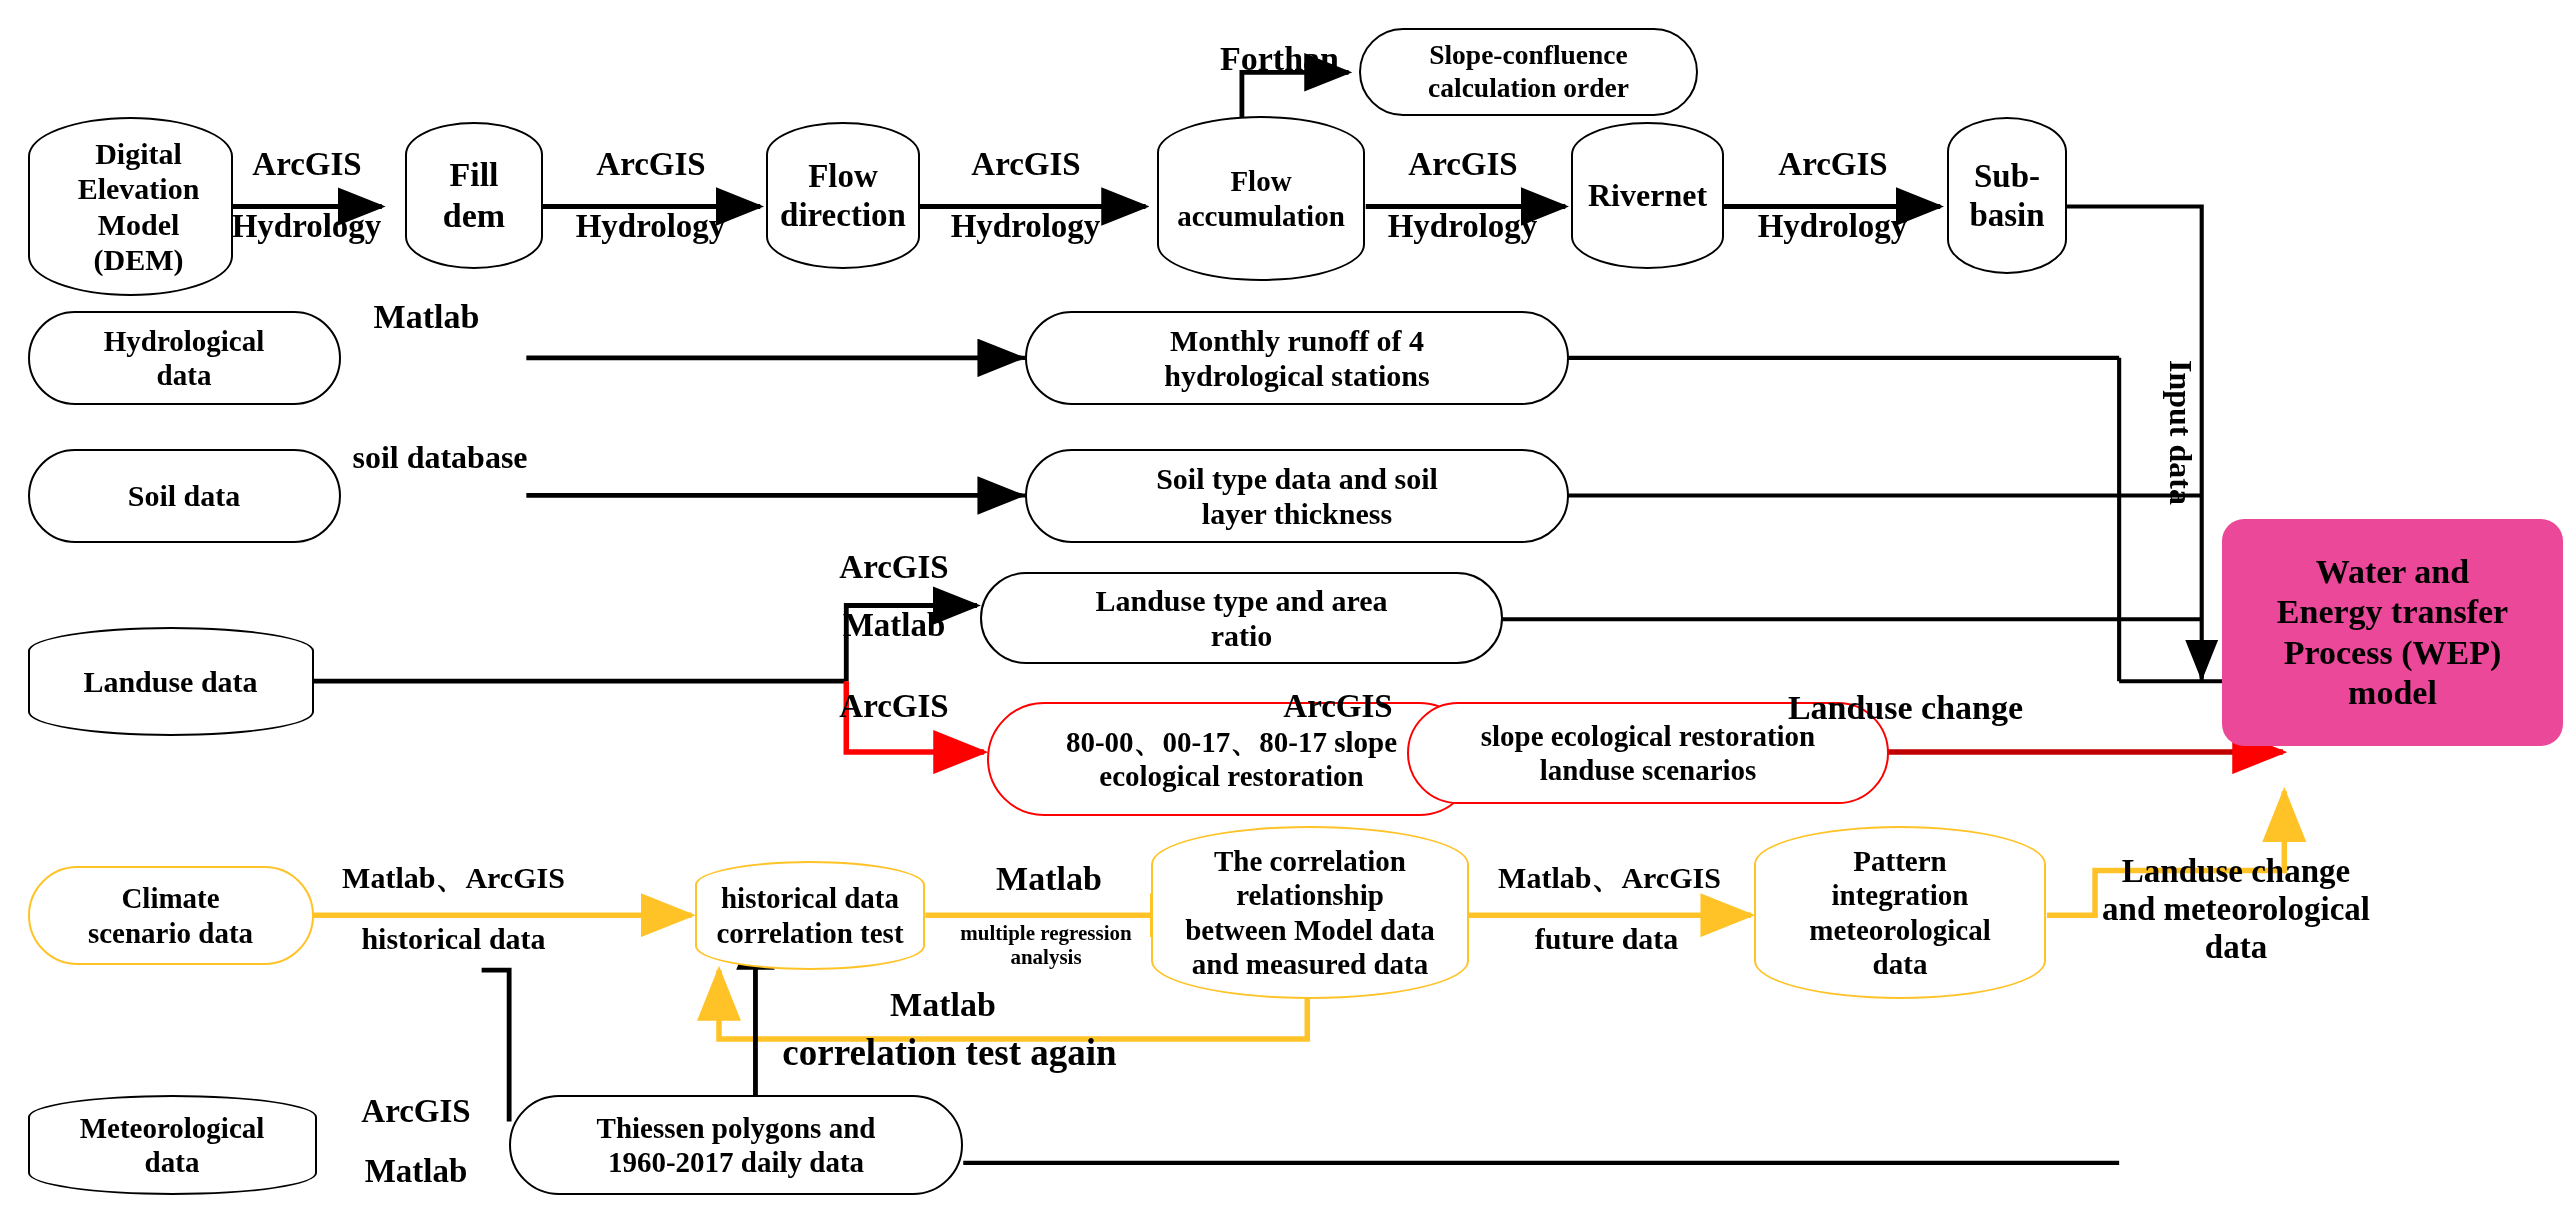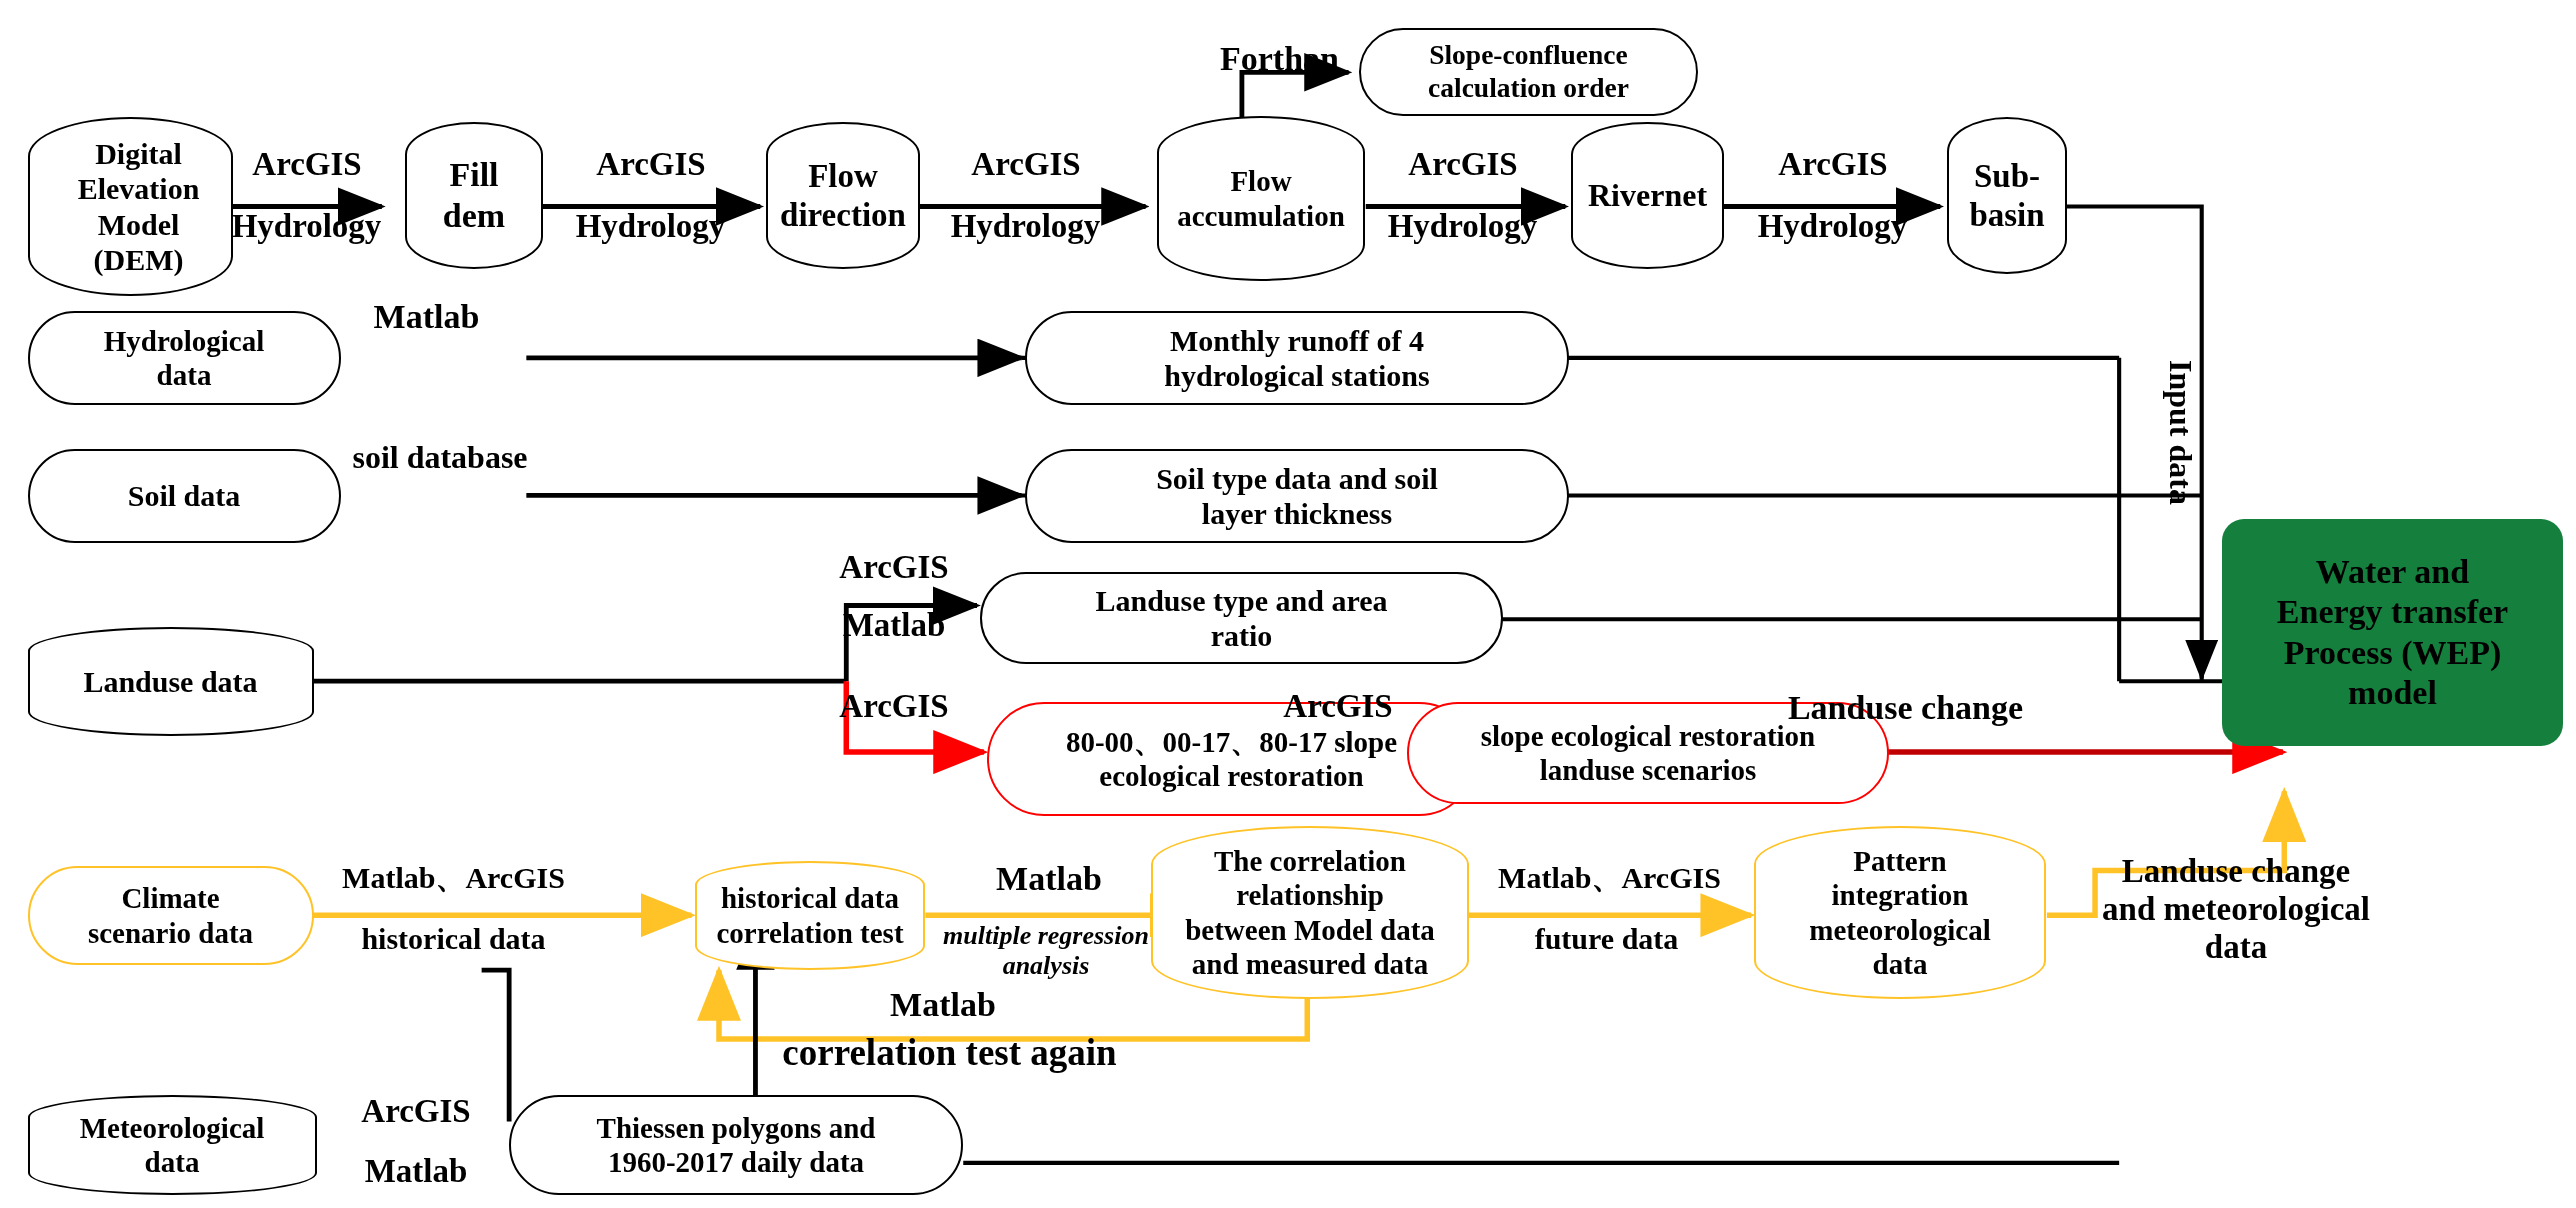--- a/index.html
+++ b/index.html
@@ -15,21 +15,21 @@
   .node.yel{border:2.8px solid #ffc328;}
   .node.barrel{border-radius:50%/22%;}
   .node.stadium{border-radius:62px/62px;}
   .node.rect{border-radius:22px;border:none;}
   .node .txt{padding:0 6.9px;white-space:pre-line;}
 
   .lbl{position:absolute;font-weight:bold;color:#000;white-space:pre-line;
        text-align:center;line-height:1.15;z-index:4;}
   .lbl.vert{transform:rotate(90deg);transform-origin:left top;}
 
-  .f38{font-size:26px;font-style:italic;} .f40{font-size:27.5px;} .f42{font-size:29px;}
+  .f38{font-size:21px;} .f40{font-size:27.5px;} .f42{font-size:29px;}
   .f44{font-size:30px;} .f46{font-size:32px;} .f48{font-size:33px;}
   .f50{font-size:34px;} .f54{font-size:37px;}
 </style>
 </head>
 <body>
 
 <div id="stage">
 
   <svg id="svg-layer" viewBox="0 0 3744 1757" xmlns="http://www.w3.org/2000/svg">
     <defs>
@@ -181,21 +181,21 @@
 landuse  scenarios</span>
   </div>
   <div class="lbl f48" style="left:815px;top:549px;width:158px;">ArcGIS</div>
   <div class="lbl f48" style="left:815px;top:607px;width:158px;">Matlab</div>
   <div class="lbl f48" style="left:815px;top:688px;width:158px;">ArcGIS</div>
   <div class="lbl f48" style="left:1259px;top:688px;width:158px;">ArcGIS</div>
   <div class="lbl f50" style="left:1761px;top:688px;width:289px;">Landuse change</div>
 
   <div class="lbl f46 vert" style="left:2199px;top:336px;width:193px;">Input data</div>
 
-  <div class="node rect" style="left:2222px;top:519px;width:341px;height:227px;background:#15803d;">
+  <div class="node rect" style="left:2222px;top:519px;width:341px;height:227px;background:#ec4899;">
     <span class="txt f50">Water and
 Energy transfer
 Process (WEP)
 model</span>
   </div>
 
   <div class="node yel stadium" style="left:27.5px;top:866px;width:286px;height:99px;">
     <span class="txt f42">Climate
 scenario data</span>
   </div>

